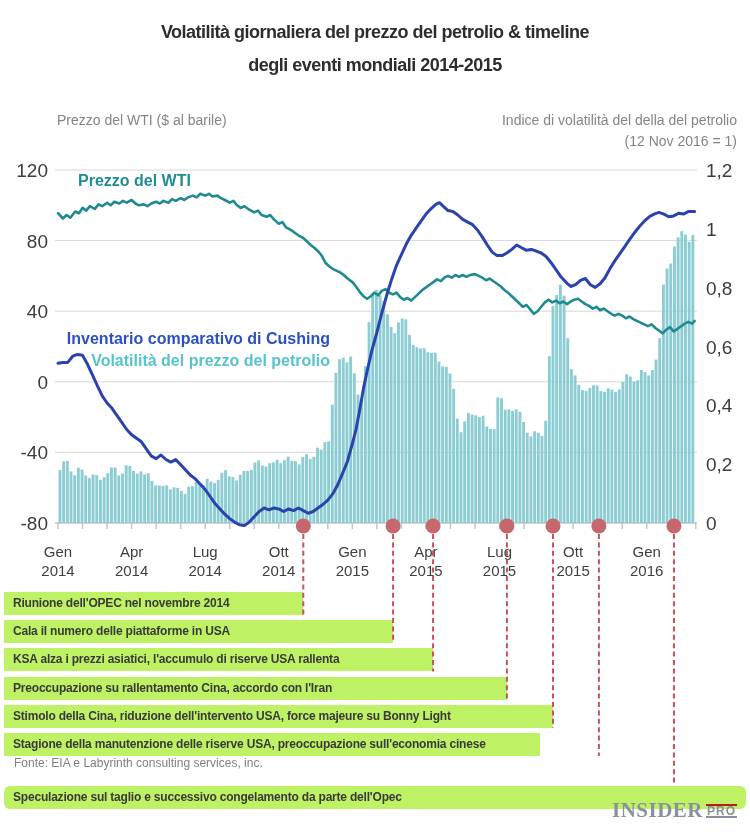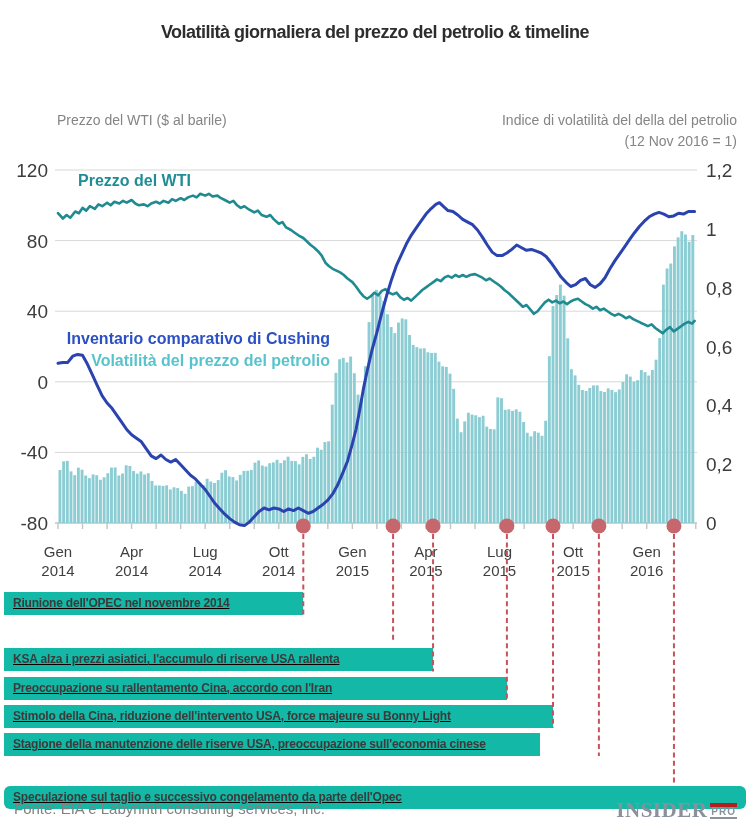--- a/index.html
+++ b/index.html
@@ -8,50 +8,54 @@
   .title{position:absolute;top:16px;left:0;right:0;text-align:center;
          font-size:18px;font-weight:700;color:#2d2d2d;line-height:33px;letter-spacing:-0.5px;}
   .cap{position:absolute;top:110px;font-size:14px;color:#858585;line-height:21px;}
   .cap.left{left:14px;text-align:left;margin-left:43px;}
   .cap.right{right:13px;text-align:right;}
   svg#chart{position:absolute;left:0;top:0;z-index:2;pointer-events:none;}
   .axis-num{font-size:19px;fill:#3c3c3c;font-family:"Liberation Sans",sans-serif;}
   .x-lab{font-size:15px;fill:#3f3f3f;font-family:"Liberation Sans",sans-serif;}
   .legend{font-size:16px;font-weight:700;font-family:"Liberation Sans",sans-serif;}
   #events{position:absolute;left:0;top:0;width:750px;height:837px;z-index:1;}
-  .event-row{position:absolute;left:4px;height:23px;background:#14b8a6;text-decoration:underline;}
+  .event-row{position:absolute;left:4px;height:23px;background:#bef264;}
   .event-row .lbl{font-size:12px;font-weight:700;color:#3a3a3a;line-height:23px;
                   padding-left:9px;white-space:nowrap;letter-spacing:-0.2px;}
-  .footer-src{position:absolute;left:14px;top:800px;font-size:15px;color:#818181;z-index:3;}
+  .footer-src{position:absolute;left:14px;top:756px;font-size:12px;color:#818181;z-index:3;}
   .logo{position:absolute;right:13px;top:798px;z-index:3;display:flex;align-items:center;}
   .logo-main{font-family:"Liberation Serif",serif;font-weight:700;font-size:21px;color:#8b919b;letter-spacing:0.5px;}
-  .logo-sub{margin-left:3px;font-size:10px;font-weight:700;color:#8b919b;letter-spacing:1px;
-            border-top:4px solid #b91c1c;border-bottom:2px solid #8b919b;padding:1px 1px;line-height:8px;}
+  .logo-sub{margin-left:3px;font-size:12px;font-weight:700;color:#8b919b;letter-spacing:1px;
+            border-top:2px solid #b91c1c;border-bottom:2px solid #8b919b;padding:1px 1px;line-height:8px;}
 </style>
 </head>
 <body>
 
 <div id="page">
 
   <div class="title">
     <div>Volatilità giornaliera del prezzo del petrolio  &amp; timeline</div>
+    <div>degli eventi mondiali 2014-2015</div>
   </div>
 
   <div class="cap left">
     <div>Prezzo del WTI ($ al barile)</div>
   </div>
 
   <div class="cap right">
     <div>Indice di volatilità del della del petrolio</div>
     <div>(12 Nov 2016 = 1)</div>
   </div>
 
   <div id="events">
       <div class="event-row" style="top: 592px; width: 299.3px;">
         <div class="lbl">Riunione dell'OPEC nel novembre 2014</div>
+      </div>
+      <div class="event-row" style="top: 620.2px; width: 389.1px;">
+        <div class="lbl">Cala il numero delle piattaforme in USA</div>
       </div>
       <div class="event-row" style="top: 648.4px; width: 429.1px;">
         <div class="lbl">KSA alza i prezzi asiatici, l'accumulo di riserve USA rallenta</div>
       </div>
       <div class="event-row" style="top: 676.6px; width: 502.9px;">
         <div class="lbl">Preoccupazione su rallentamento Cina, accordo con l'Iran</div>
       </div>
       <div class="event-row" style="top: 704.8px; width: 549px;">
         <div class="lbl">Stimolo della Cina, riduzione dell'intervento USA, force majeure su Bonny Light</div>
       </div>

